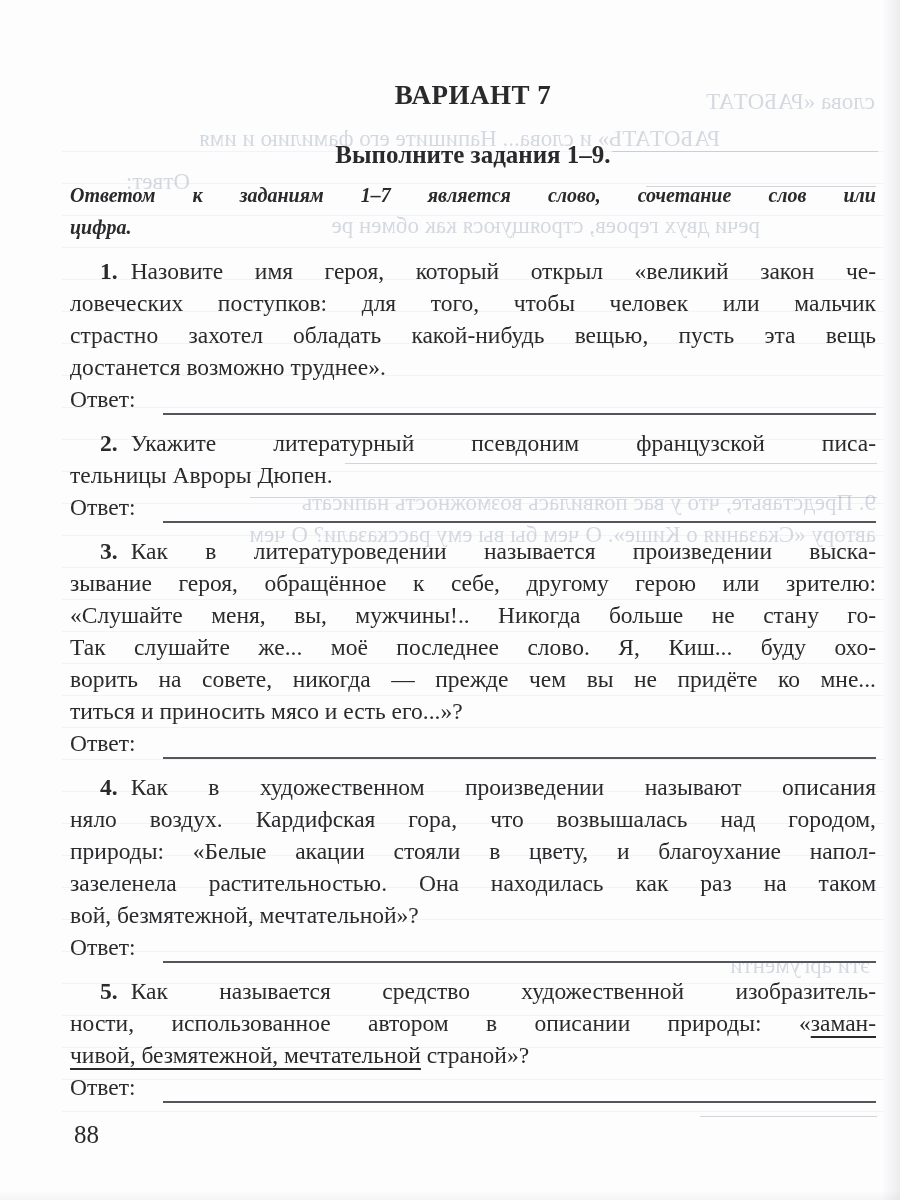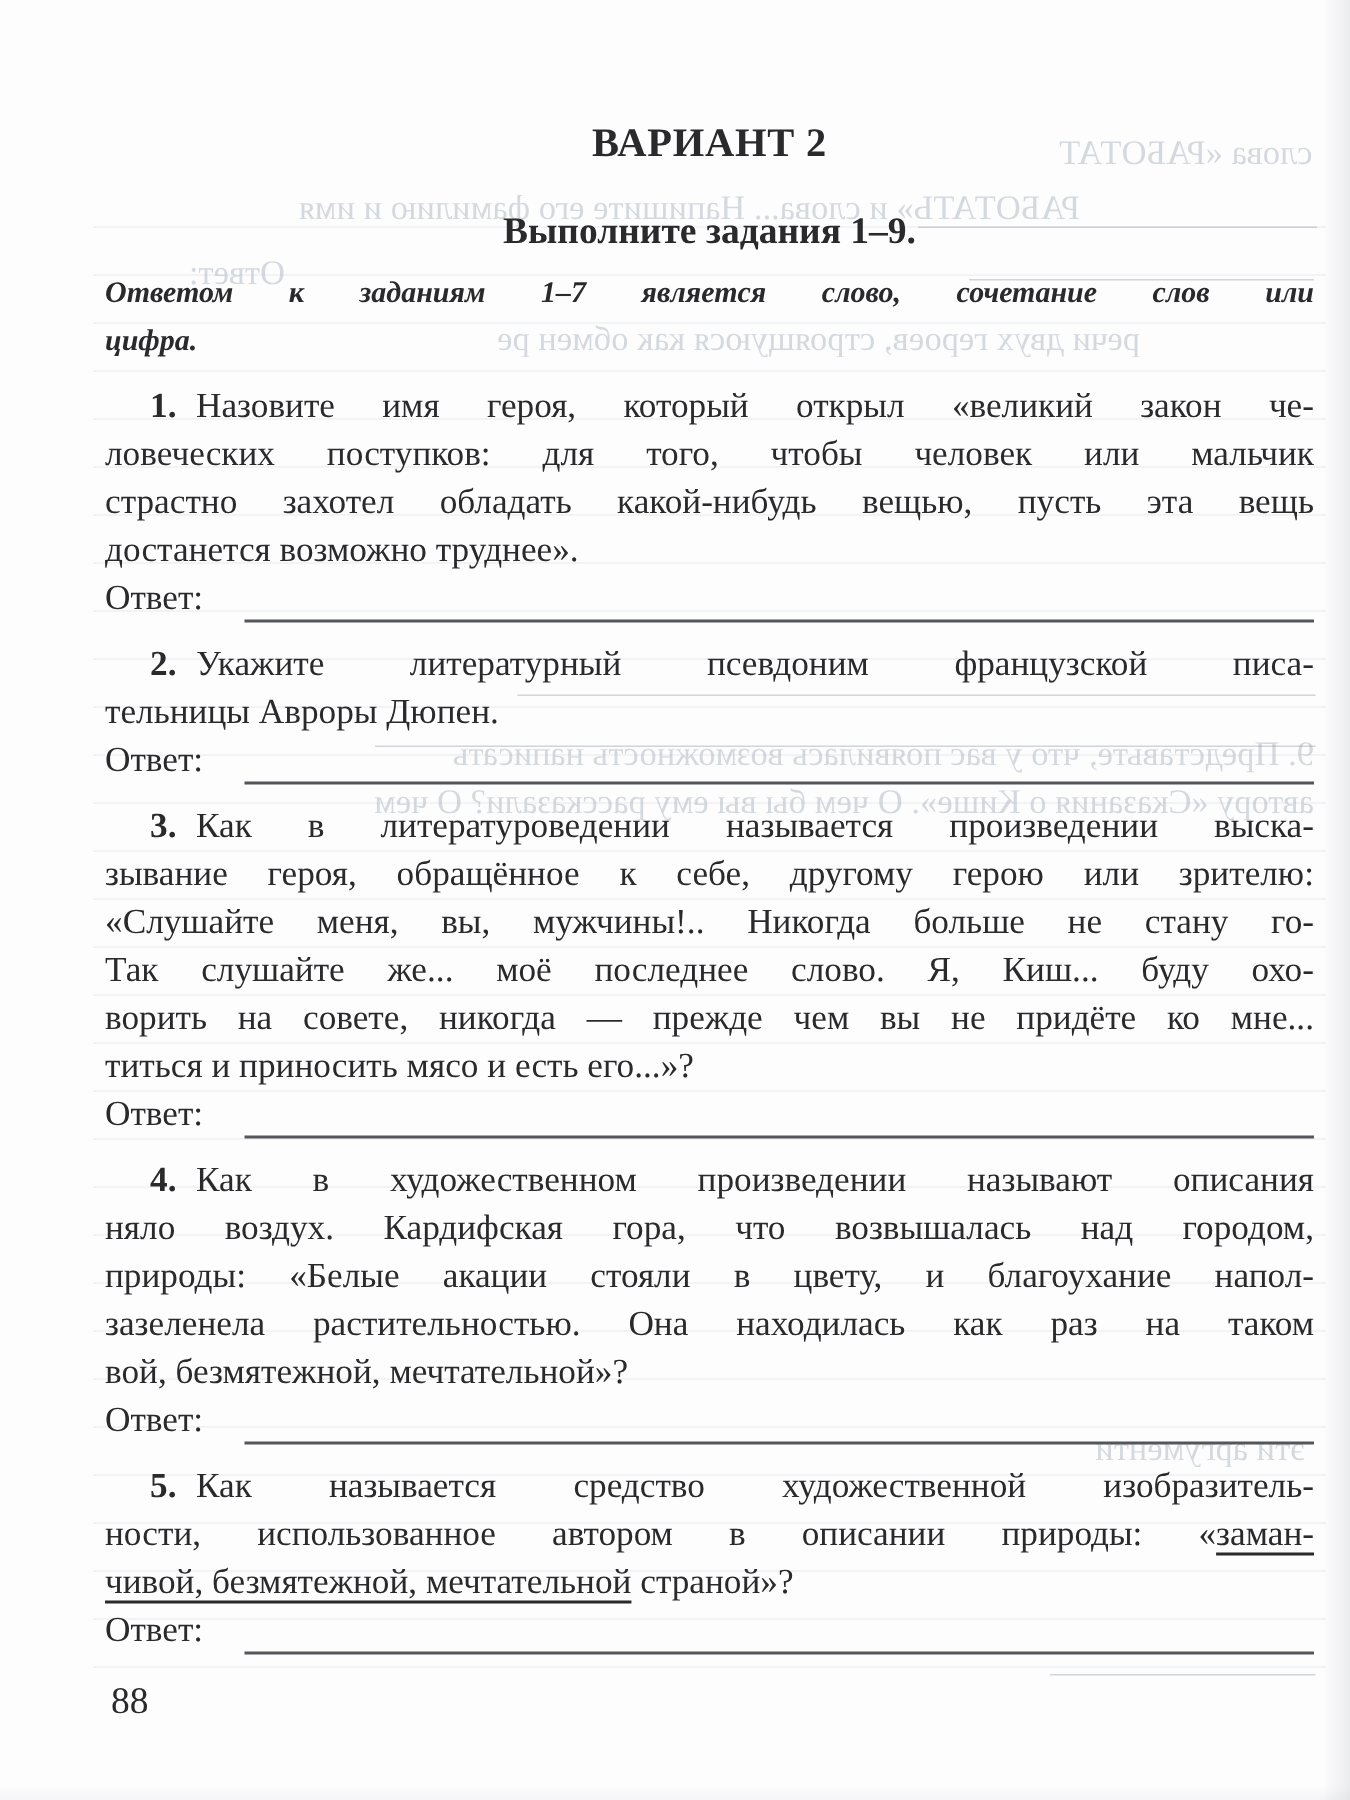--- a/index.html
+++ b/index.html
@@ -81,21 +81,21 @@
     <div class="bleed" style="top: 521px; left: 70px; width: 806px;">автору «Сказания о Кише». О чем бы вы ему рассказали? О чем</div>
     <div class="bleed" style="top: 952px; left: 620px; width: 250px;">эти аргументи</div>
     <div class="bleed-rule" style="top: 151px; left: 612px; width: 266px;"></div>
     <div class="bleed-rule" style="top: 186px; left: 646px; width: 230px;"></div>
     <div class="bleed-rule" style="top: 463px; left: 345px; width: 532px;"></div>
     <div class="bleed-rule" style="top: 497px; left: 250px; width: 627px;"></div>
     <div class="bleed-rule" style="top: 1116px; left: 700px; width: 177px;"></div>
   </div>
 
 <div class="content">
-  <h1 class="title">ВАРИАНТ 2</h1>
+  <h1 class="title">ВАРИАНТ 7</h1>
   <h2 class="subtitle">Выполните задания 1–9.</h2>
   <div class="instruction" id="instruction">
       <div class="qline j">Ответом к заданиям 1–7 является слово, сочетание слов или</div>
       <div class="qline">цифра.</div>
     </div>
   <div id="questions">
       <div class="question">
         <div class="qline first j"><span class="qnum">1.</span><span>Назовите имя героя, который открыл «великий закон че-</span></div>
         <div class="qline j"><span>ловеческих поступков: для того, чтобы человек или мальчик</span></div>
         <div class="qline j"><span>страстно захотел обладать какой-нибудь вещью, пусть эта вещь</span></div>

